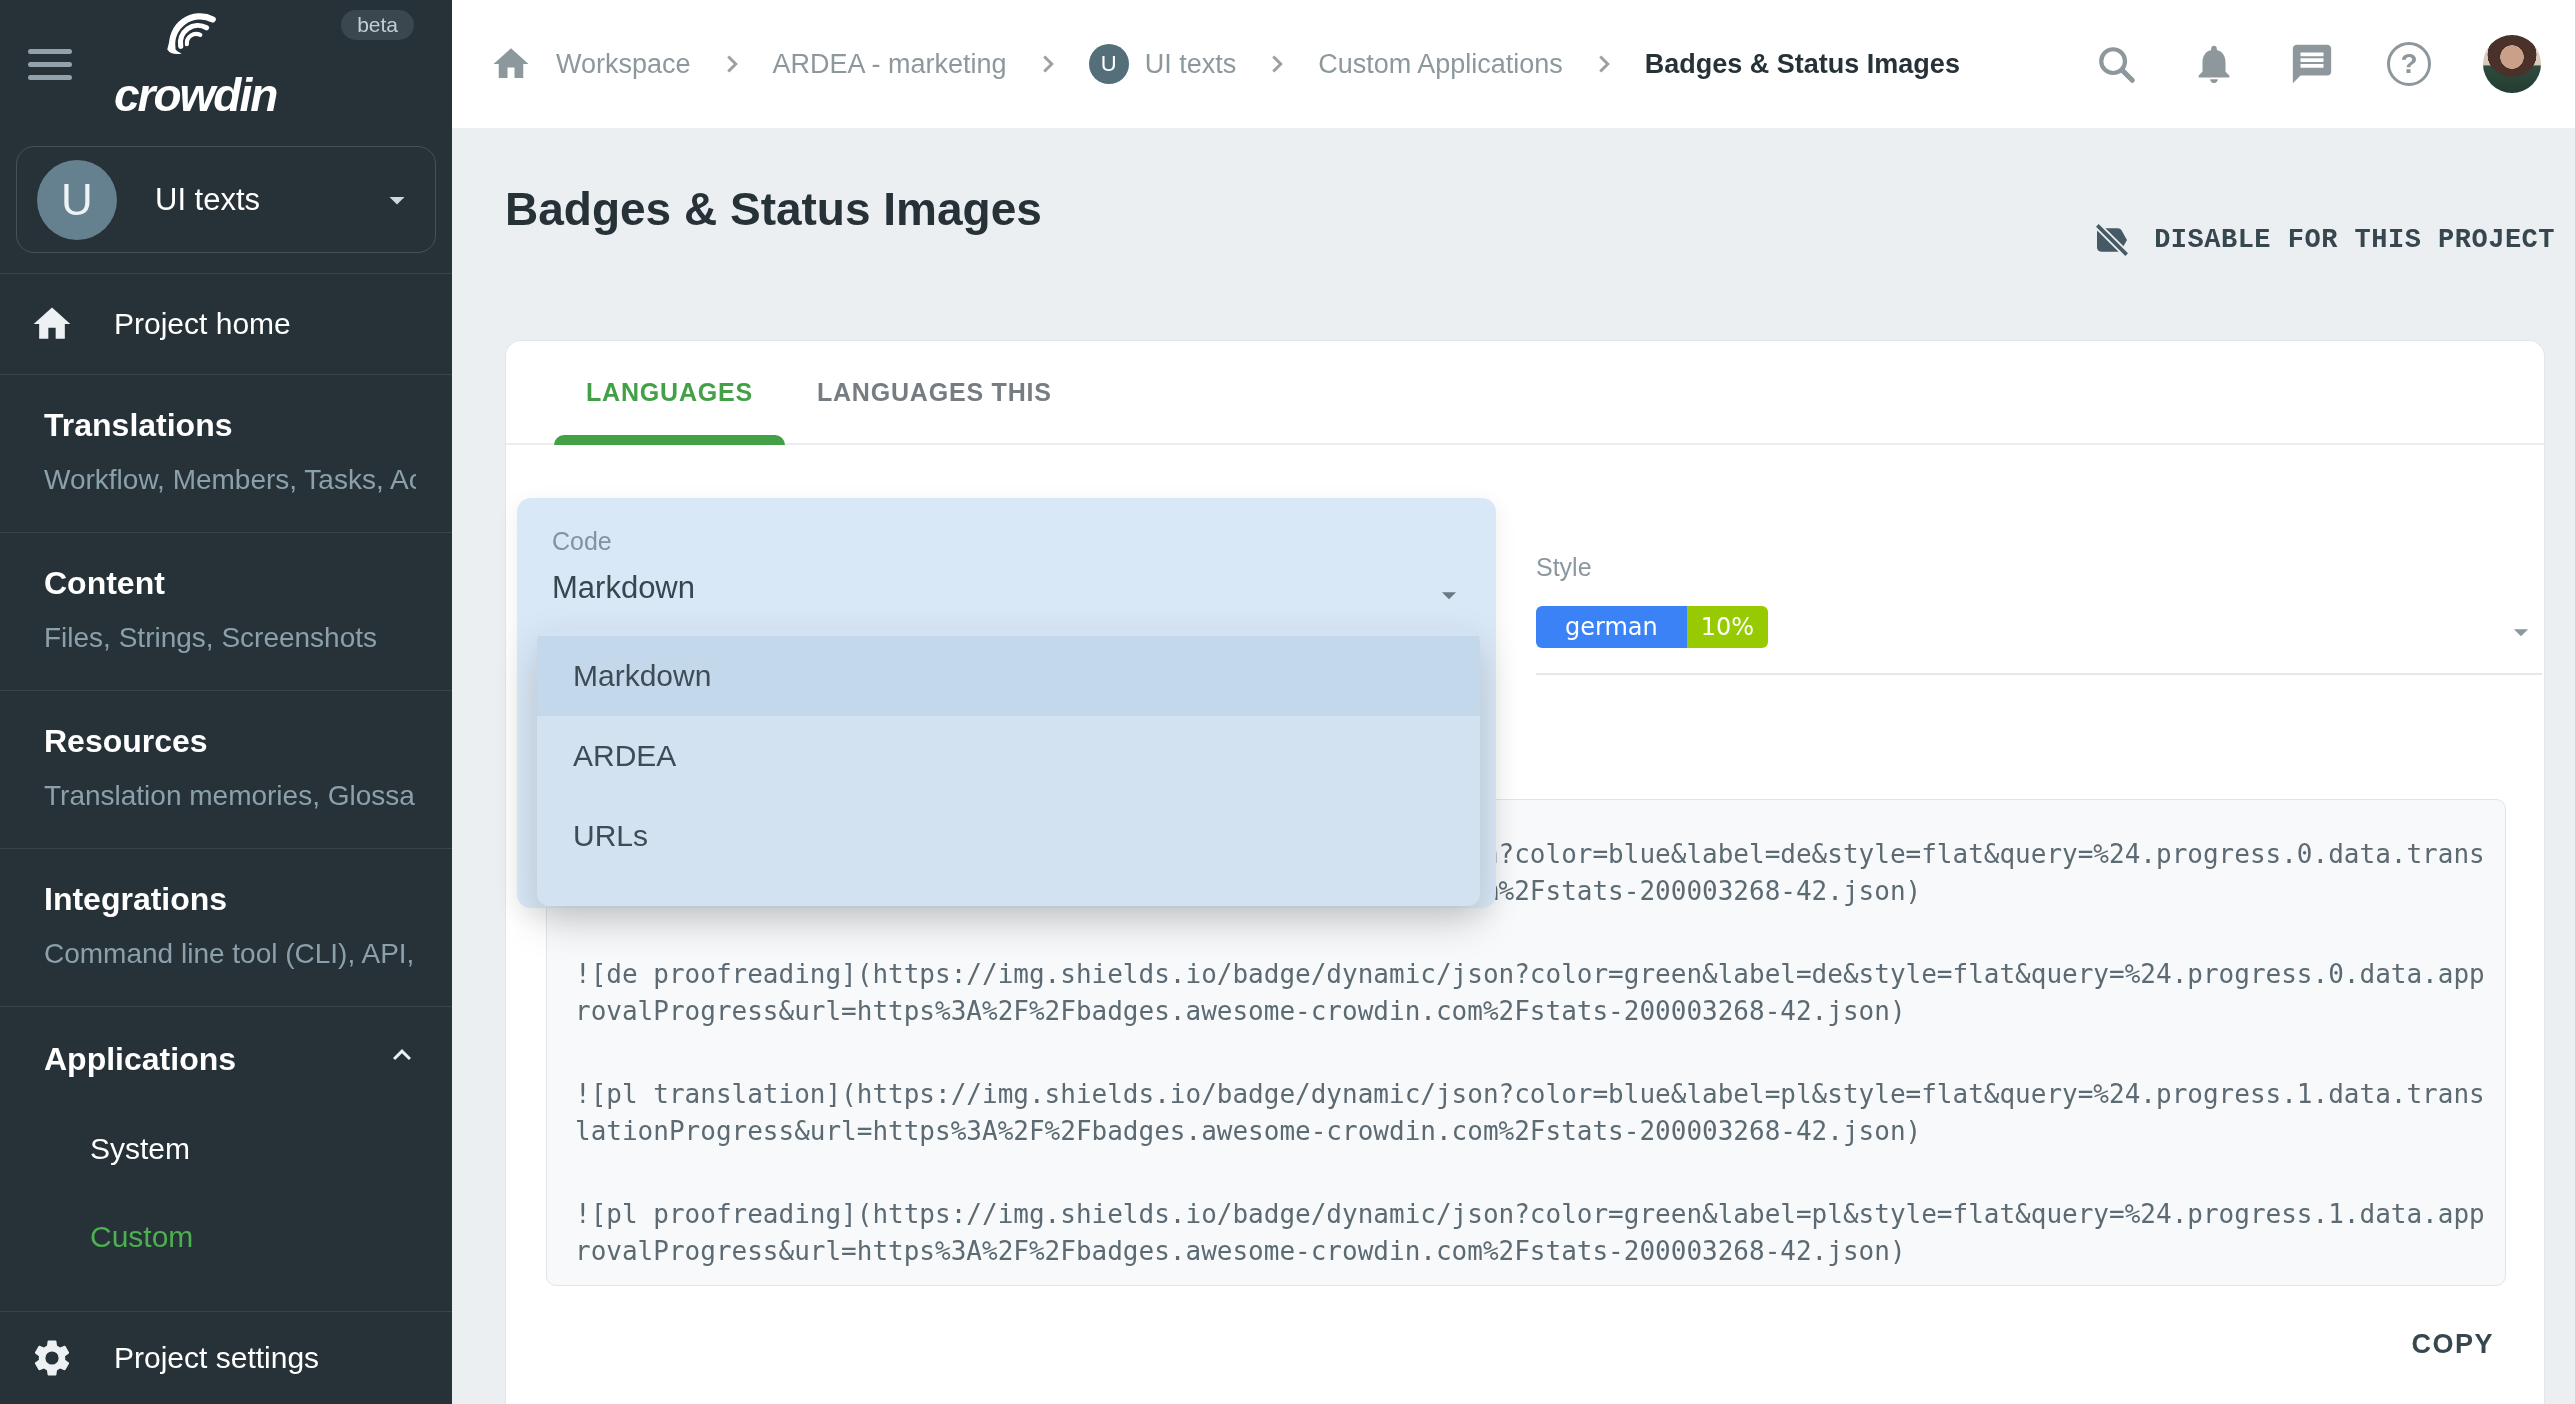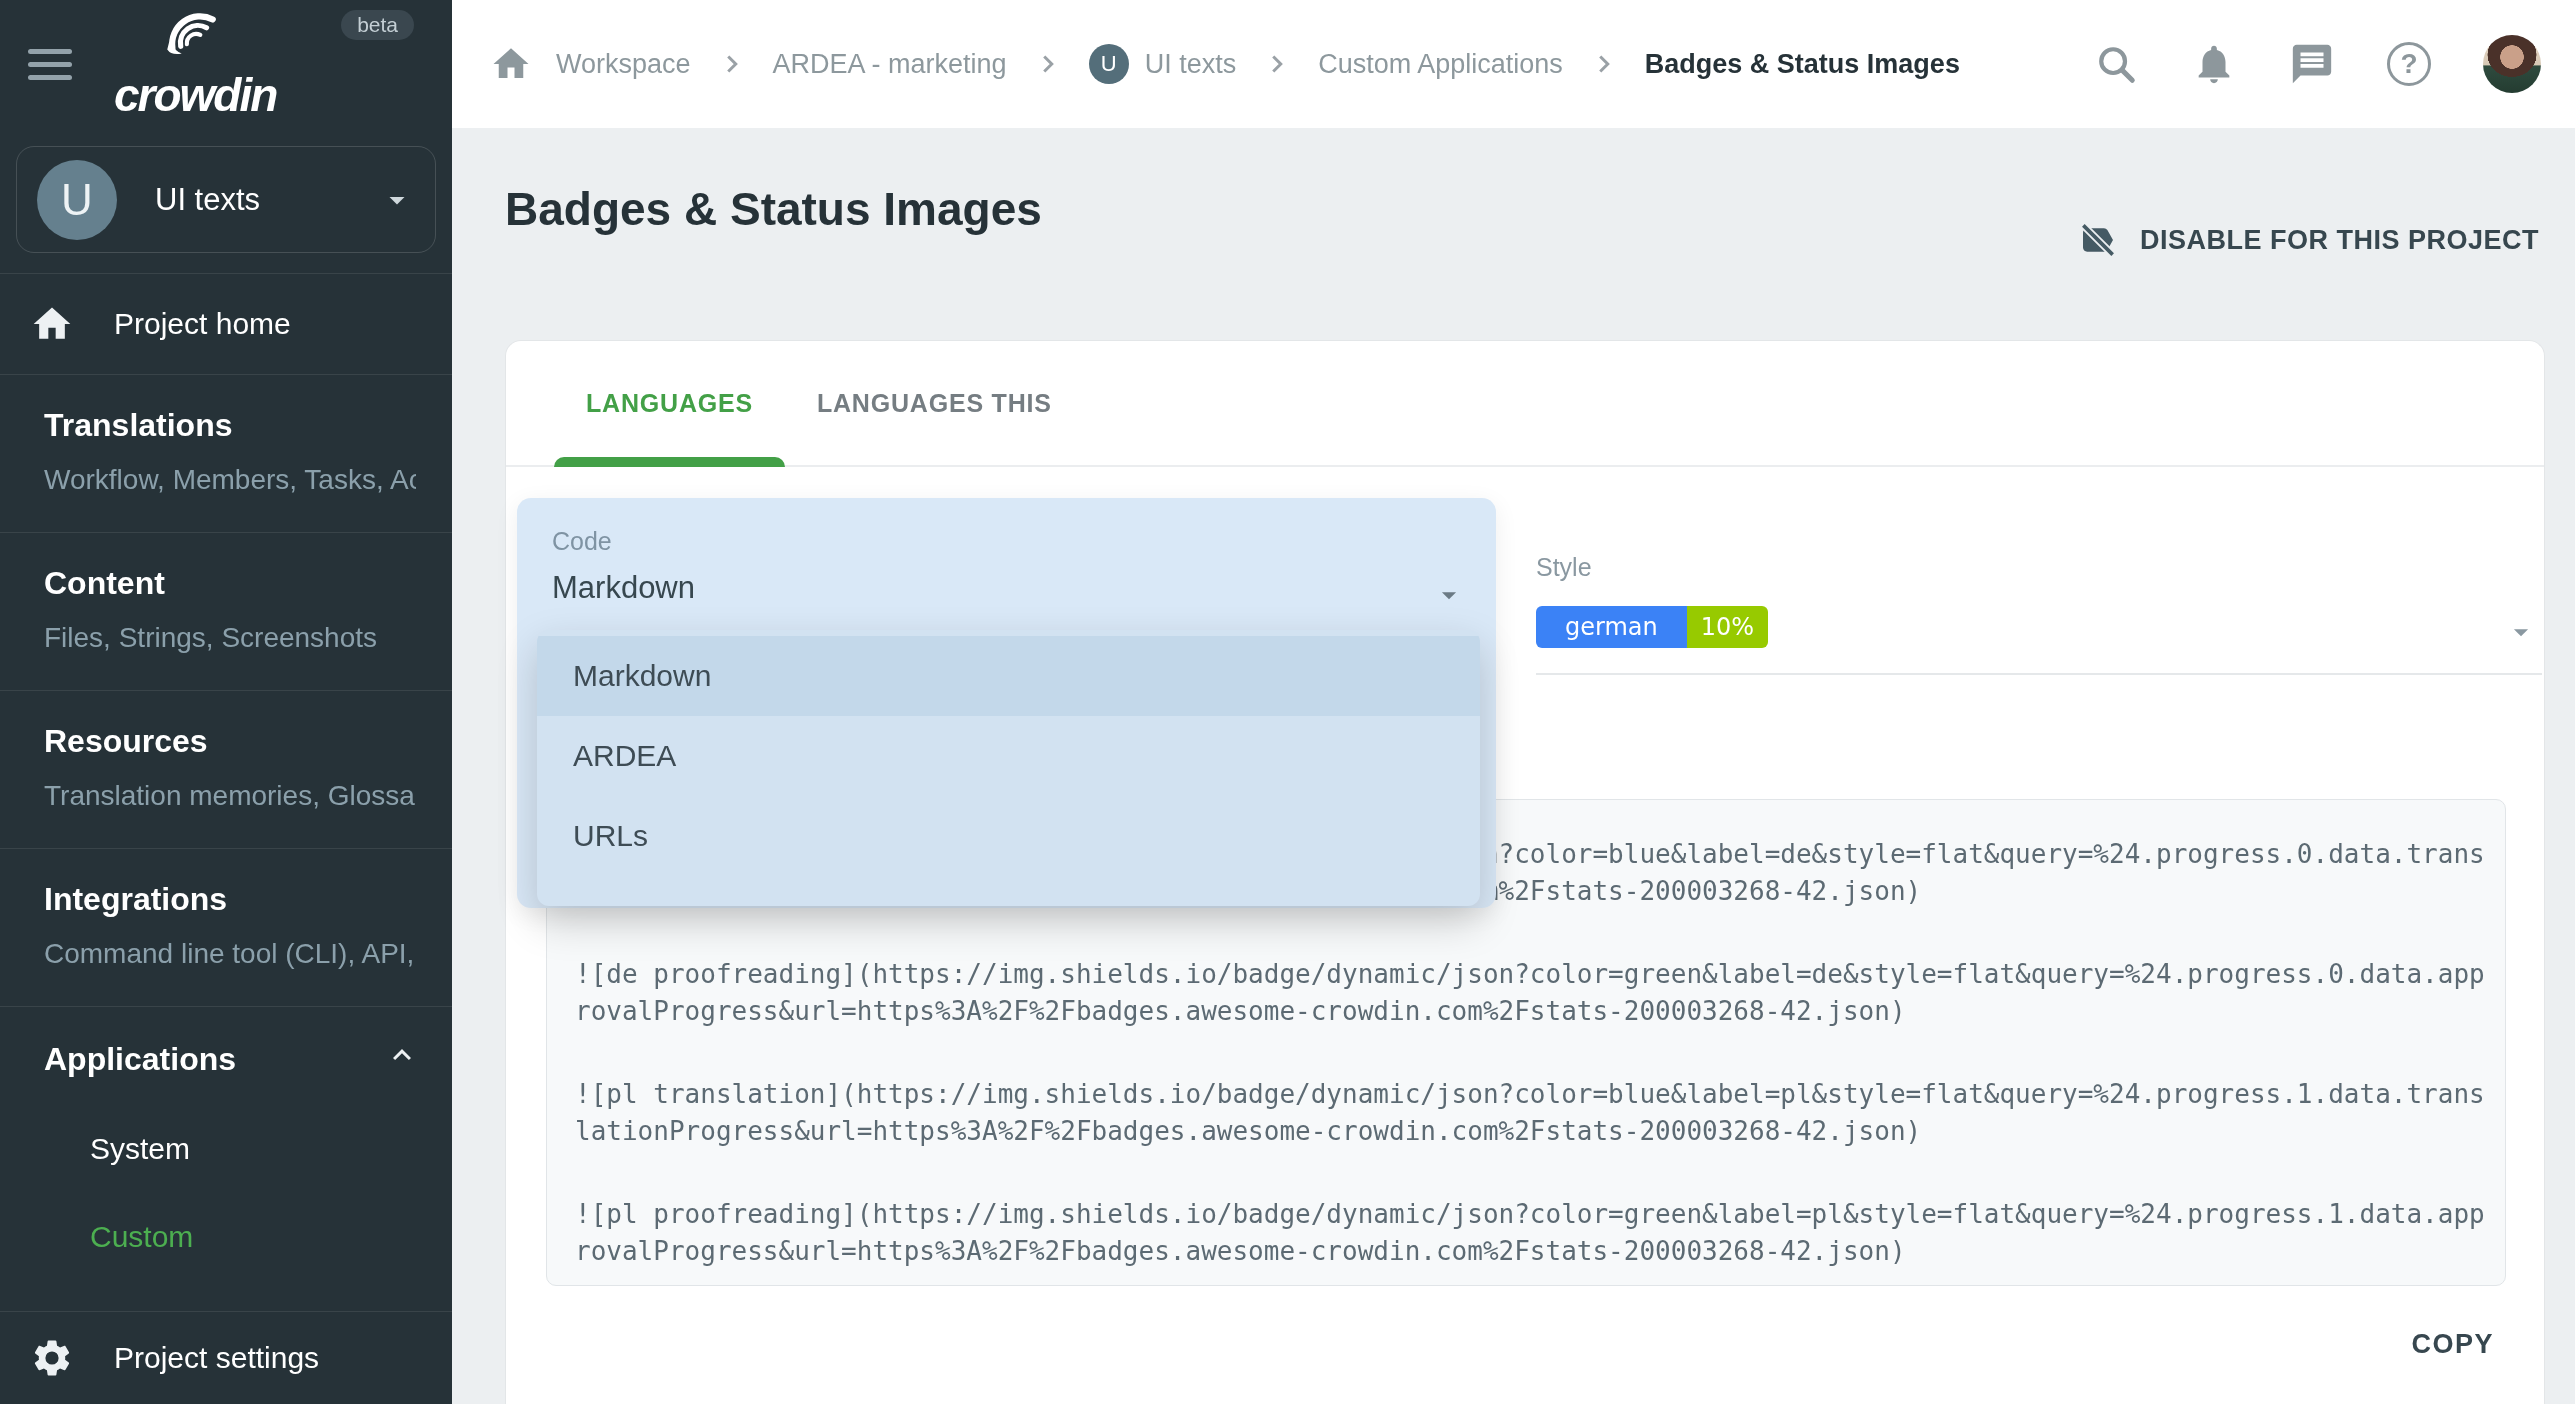--- a/index.html
+++ b/index.html
@@ -69,28 +69,28 @@
     width:58px; height:58px; border-radius:50%; cursor:pointer; overflow:hidden; position:relative;
     background:
       radial-gradient(circle at 50% 38%, #caa089 0 25%, rgba(0,0,0,0) 26%),
       radial-gradient(ellipse 42% 38% at 50% 34%, #4a3129 0 100%, rgba(0,0,0,0) 101%),
       linear-gradient(180deg, #e3d3bf 0%, #d8c9b6 52%, #2f4b3e 53%, #243c31 100%);
   }
 
   
   .content { position:absolute; left:452px; top:128px; width:2123px; height:1276px; background:#eceff1; }
   .page-title { position:absolute; left:53px; top:54px; font-size:46px; font-weight:600; color:#263238; }
-  .disable-btn { position:absolute; right:36px; top:92px; display:flex; align-items:center; gap:22px;
-    font-size:27px; font-weight:600; letter-spacing:.5px; color:#37474f; cursor:pointer; }
+  .disable-btn { position:absolute; right:20px; top:92px; display:flex; align-items:center; gap:22px;
+    font-size:27px; font-weight:600; letter-spacing:.5px; color:#37474f; cursor:pointer;font-family:Liberation Mono, monospace; }
 
   .card {
     position:absolute; left:53px; top:212px; width:2040px; height:1070px; z-index:1;
     background:#fff; border:1px solid #e3e6e8; border-bottom:none; border-radius:16px 16px 0 0;
   }
-  .tabs { height:126px; display:flex; align-items:flex-start; padding:0 48px; border-bottom:2px solid #ebedef; }
+  .tabs { height:104px; display:flex; align-items:flex-start; padding:0 48px; border-bottom:2px solid #ebedef; }
   .tab { position:relative; height:100%; display:flex; align-items:center; padding:0 32px;
     font-size:25px; font-weight:600; letter-spacing:.8px; color:#757d82; cursor:pointer; }
   .tab.active { color:#43a047; }
   .tab.active::after { content:""; position:absolute; left:0; right:0; bottom:-2px; height:10px;
     background:#43a047; border-radius:10px 10px 0 0; }
 
   .style-field { position:absolute; left:1030px; top:168px; width:1006px; height:122px;
     border-bottom:2px solid #e5e8ea; cursor:pointer;margin-top:44px; }
   .field-label { font-size:25px; color:#8a98a1; }
   .style-badge { display:inline-flex; margin-top:24px; font-size:24px; font-weight:500; color:#fff;

